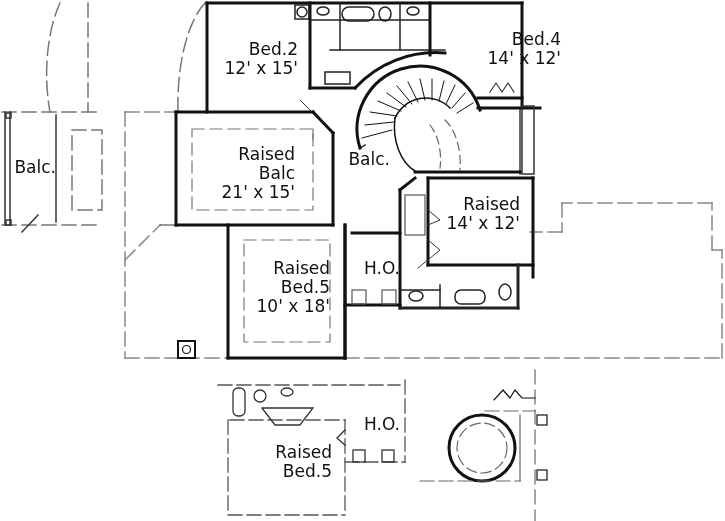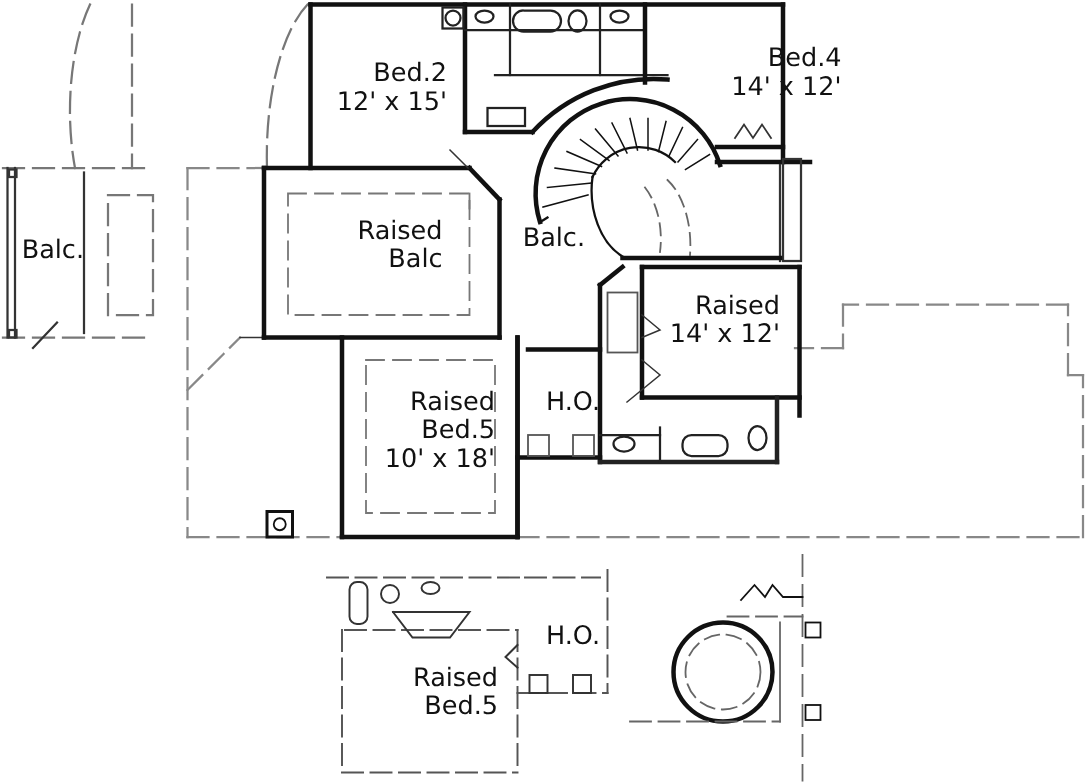--- a/index.html
+++ b/index.html
@@ -198,20 +198,21 @@
   <span>Bed.2</span>
   <span class="dim">12' x 15'</span>
 </div>
 <div class="label" style="left:440px; top:30px; width:80px;margin-left:41px;">
   <span>Bed.4</span>
   <span class="dim">14' x 12'</span>
 </div>
 <div class="label" style="left:205px; top:145px; width:90px;">
   <span class="dim">Raised</span>
   <span class="dim">Balc</span>
+  <span class="dim">21' x 15'</span>
 </div>
 <div class="label" style="left:340px; top:150px; width:50px;">
   <span>Balc.</span>
 </div>
 <div class="label" style="left:8px; top:158px; width:48px;">
   <span>Balc.</span>
 </div>
 <div class="label" style="left:440px; top:195px; width:80px;">
   <span class="dim">Raised</span>
   <span class="dim">14' x 12'</span>

